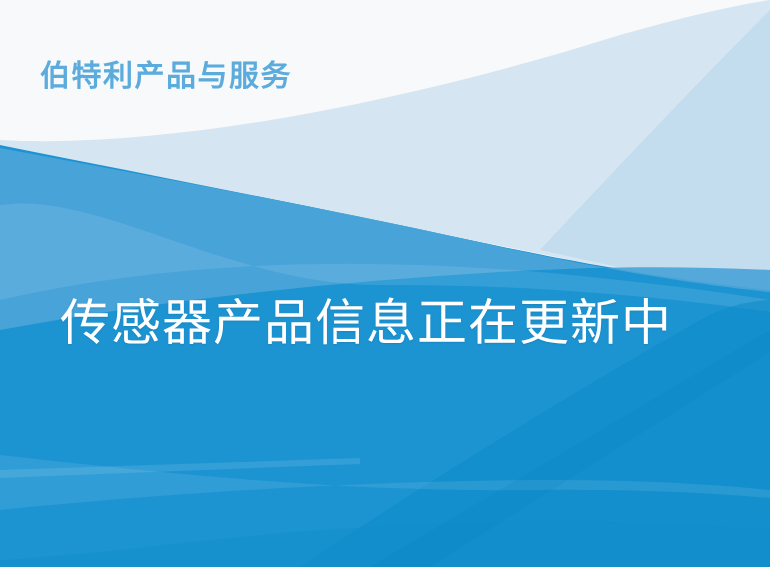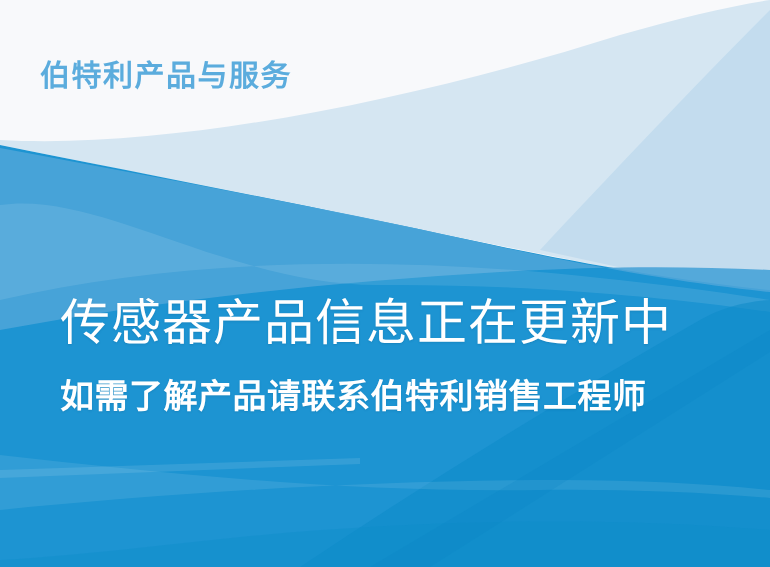--- a/index.html
+++ b/index.html
@@ -125,16 +125,15 @@
     <path d="M 370,567 L 770,330 L 770,352 L 430,567 Z" fill="#0a86c3" opacity="0.22"></path>
 
     <path d="M 0,470 L 360,458 L 360,464 L 0,478 Z" fill="#ffffff" opacity="0.10"></path>
 
   </svg>
 
   <h1 id="header-title">伯特利产品与服务</h1>
 
   <div id="headline-block">
     <div id="main-heading">传感器产品信息正在更新中</div>
-    <div id="sub-heading">如需了解产品请联系伯特利销售工程师</div>
   </div>
 
 </div>
 
 </body></html>

